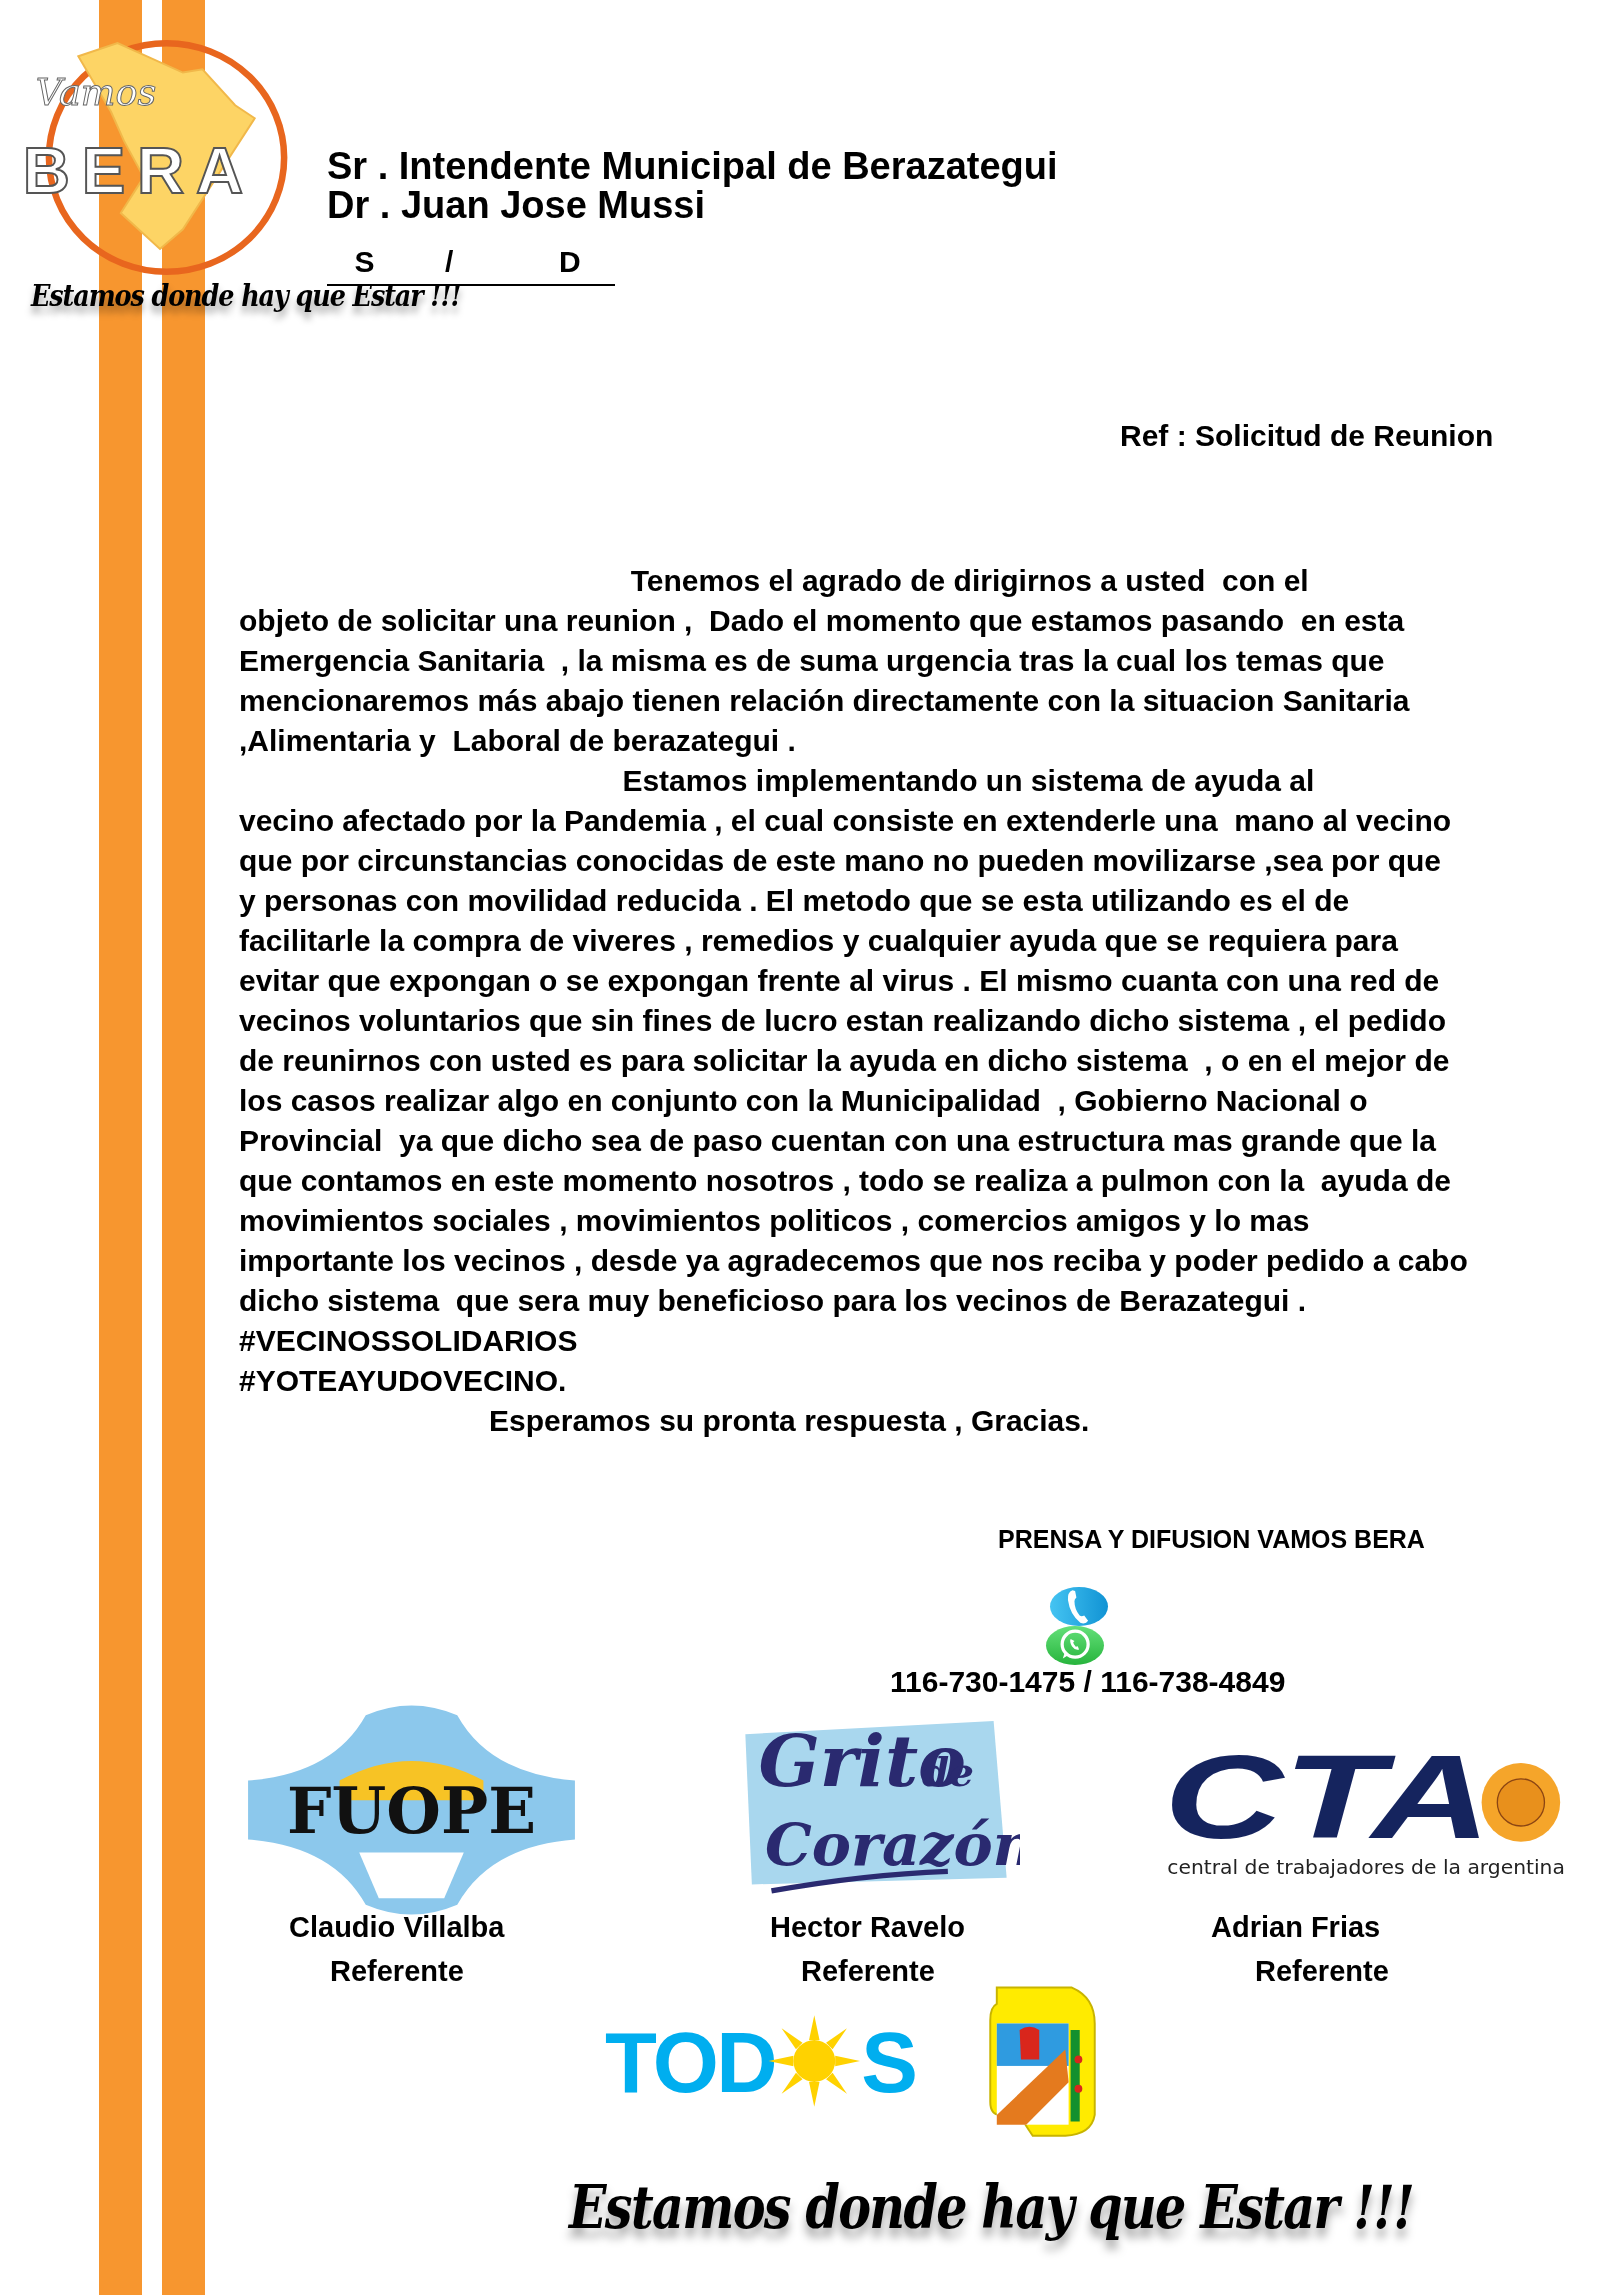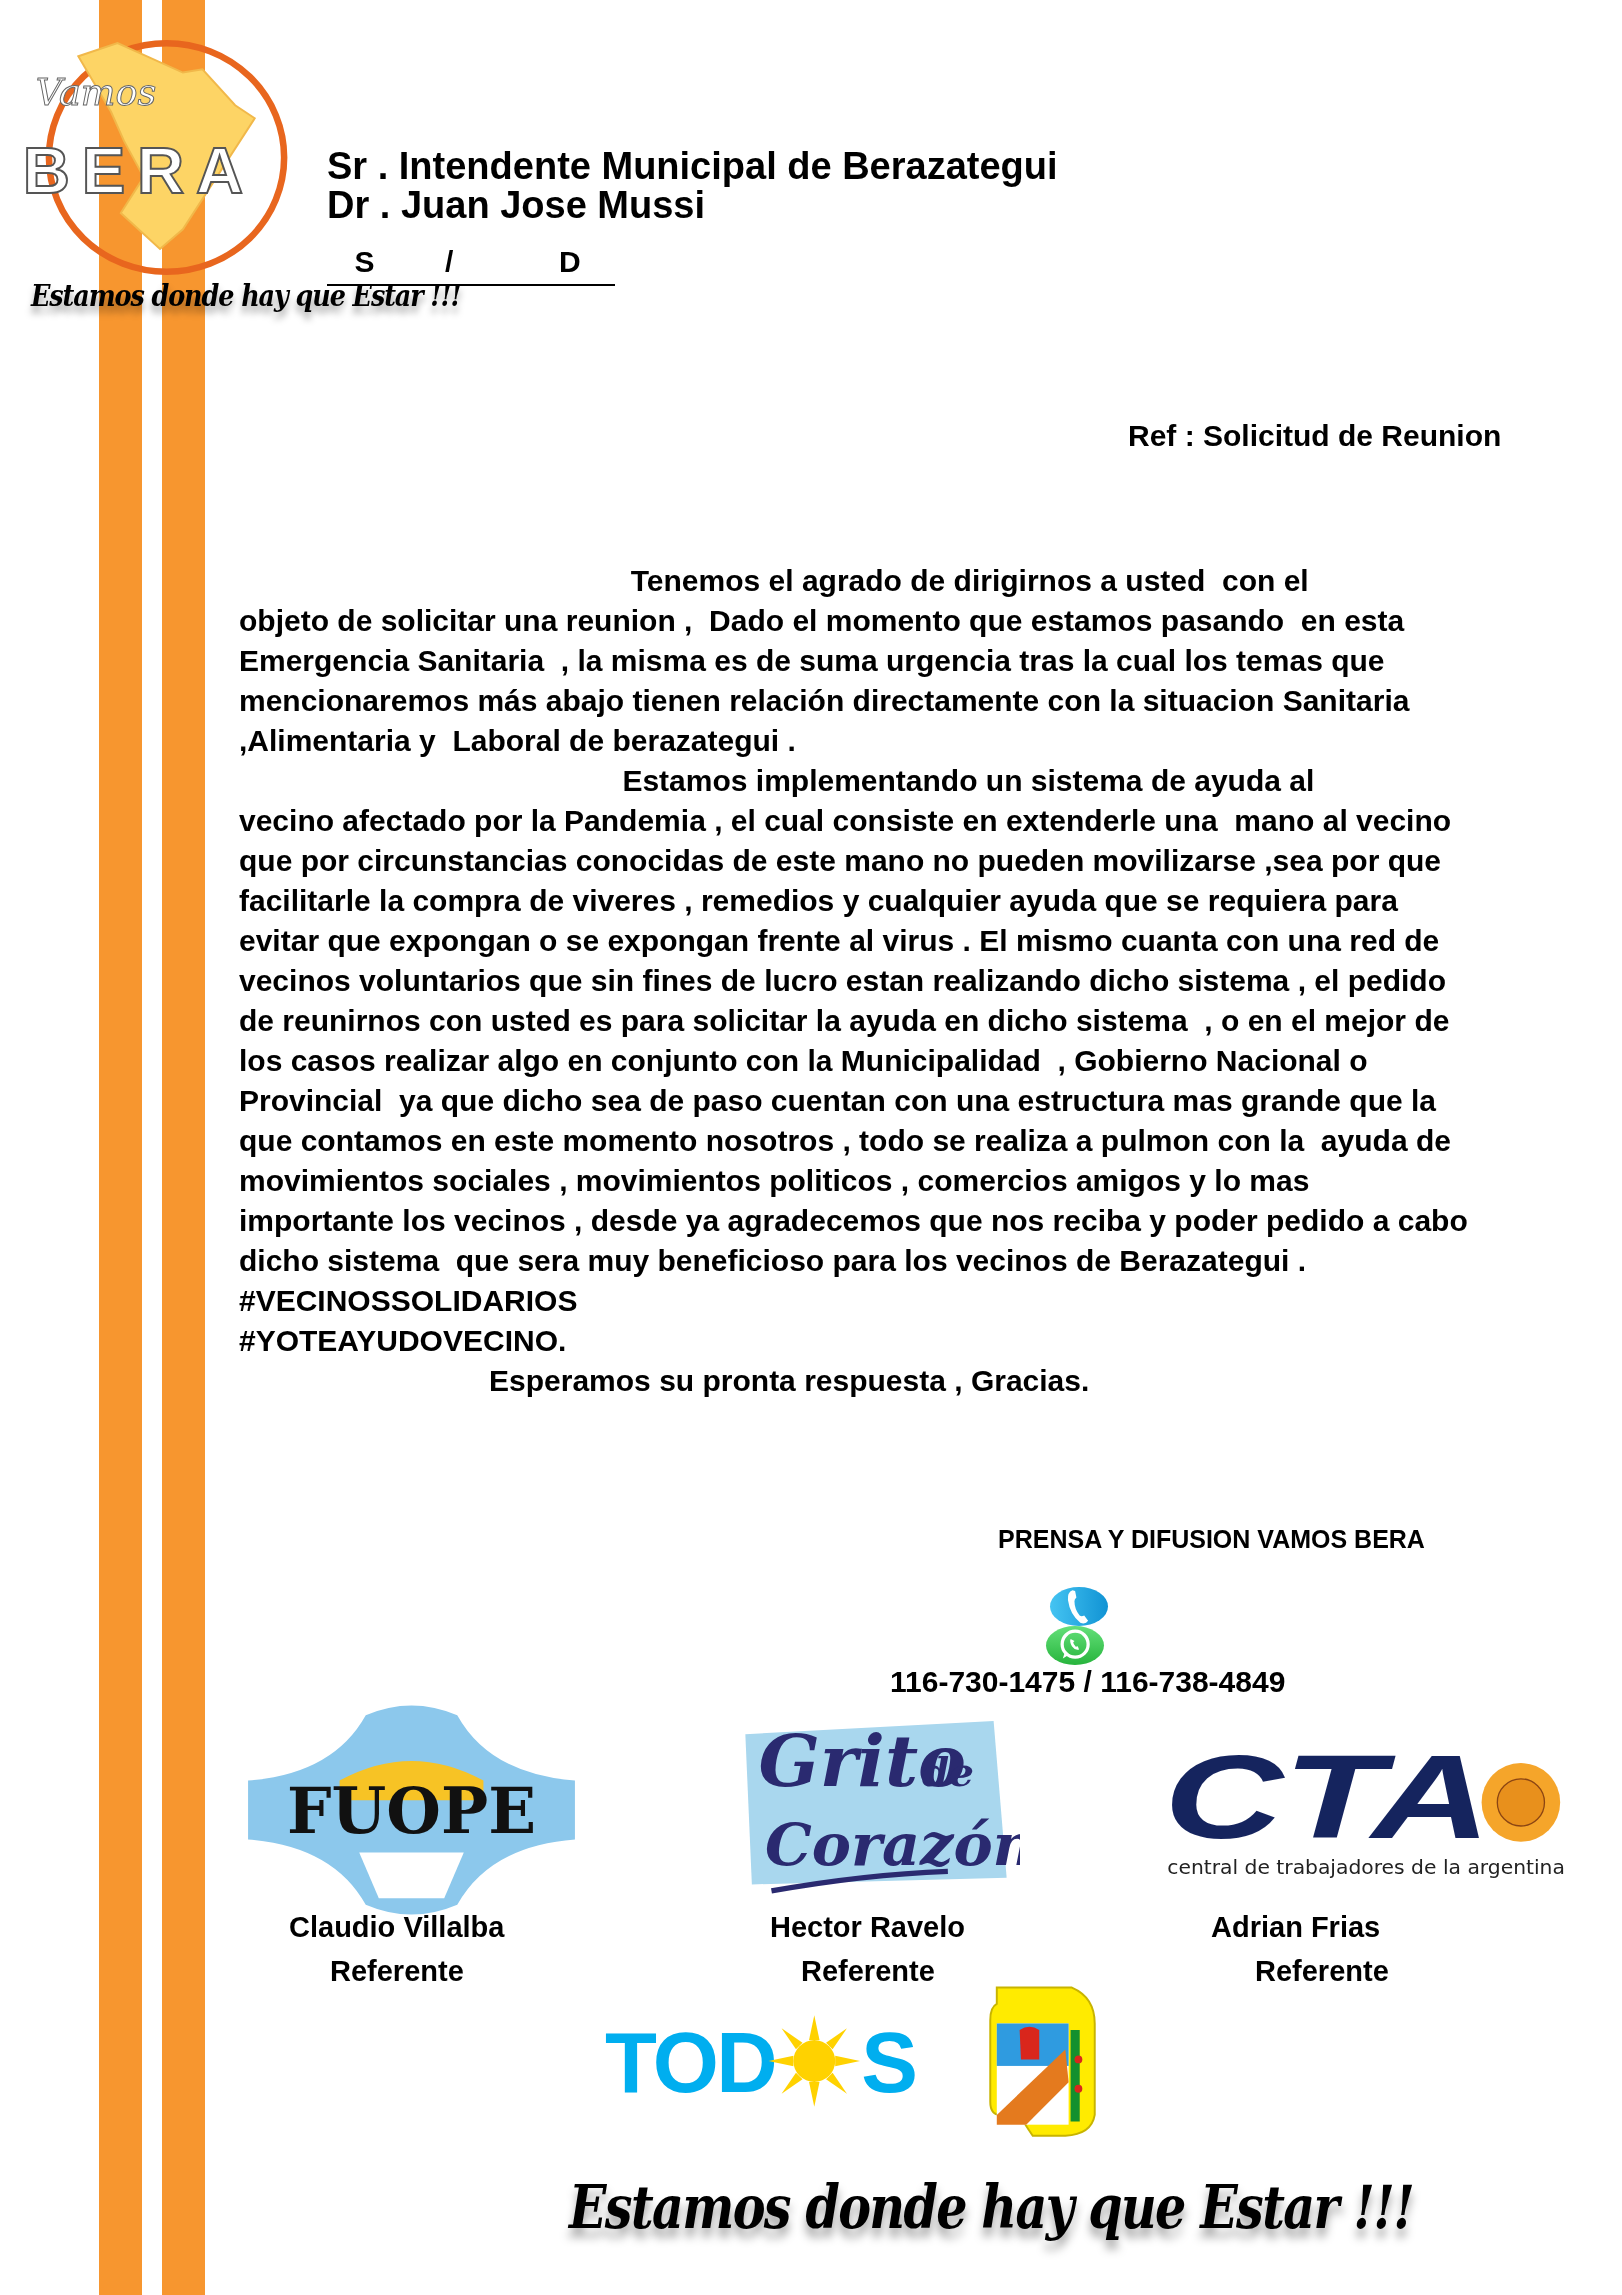--- a/index.html
+++ b/index.html
@@ -15,21 +15,21 @@
                 font-weight:bold; font-size:30px; letter-spacing:-1.3px; transform:scaleX(0.85); transform-origin:left;
                 text-shadow:0 6.5px 7.9px rgba(0,0,0,0.35); white-space:nowrap; }
 
   .addr { position:absolute; left:327px; font-weight:bold; font-size:38px; line-height:39px; white-space:nowrap; }
   .addr.l1 { top:147px; }
   .addr.l2 { top:186px; }
   .sd { position:absolute; left:327px; top:245px; width:288px; height:39px; border-bottom:2px solid #000;
         font-weight:bold; font-size:30px; }
   .sd span { position:absolute; top:0; }
 
-  .ref { position:absolute; left:1120px; top:419px; font-weight:bold; font-size:30px; white-space:nowrap;margin-left:8px; }
+  .ref { position:absolute; left:1120px; top:419px; font-weight:bold; font-size:30px; white-space:nowrap; }
 
   .body-text { position:absolute; left:239px; top:561px; width:1348px; font-weight:bold; font-size:30px;
                line-height:40px; }
   .body-text .line { white-space:pre; display:block; height:40px; }
 
   .prensa { position:absolute; left:998px; top:1525px; font-weight:bold; font-size:25px; white-space:nowrap; }
   .phone-row { position:absolute; left:890px; top:1587px; height:65px; display:flex; align-items:center;flex-direction:column; }
   .icon-circle { width:58px; height:60px; border-radius:50%; display:flex; align-items:center; justify-content:center; margin-right:18.3px; }
   .icon-phone { background:linear-gradient(90deg,#45C4F2,#1193D4); }
   .icon-wa { background:linear-gradient(180deg,#64E07A,#27B43C); margin-right:26px; }
@@ -71,20 +71,21 @@
 
 <div class="body-text">
   <span class="line">                                               Tenemos el agrado de dirigirnos a usted  con el</span>
   <span class="line">objeto de solicitar una reunion ,  Dado el momento que estamos pasando  en esta</span>
   <span class="line">Emergencia Sanitaria  , la misma es de suma urgencia tras la cual los temas que</span>
   <span class="line">mencionaremos más abajo tienen relación directamente con la situacion Sanitaria</span>
   <span class="line">,Alimentaria y  Laboral de berazategui .</span>
   <span class="line">                                              Estamos implementando un sistema de ayuda al</span>
   <span class="line">vecino afectado por la Pandemia , el cual consiste en extenderle una  mano al vecino</span>
   <span class="line">que por circunstancias conocidas de este mano no pueden movilizarse ,sea por que</span>
+  <span class="line">y personas con movilidad reducida . El metodo que se esta utilizando es el de</span>
   <span class="line">facilitarle la compra de viveres , remedios y cualquier ayuda que se requiera para</span>
   <span class="line">evitar que expongan o se expongan frente al virus . El mismo cuanta con una red de</span>
   <span class="line">vecinos voluntarios que sin fines de lucro estan realizando dicho sistema , el pedido</span>
   <span class="line">de reunirnos con usted es para solicitar la ayuda en dicho sistema  , o en el mejor de</span>
   <span class="line">los casos realizar algo en conjunto con la Municipalidad  , Gobierno Nacional o</span>
   <span class="line">Provincial  ya que dicho sea de paso cuentan con una estructura mas grande que la</span>
   <span class="line">que contamos en este momento nosotros , todo se realiza a pulmon con la  ayuda de</span>
   <span class="line">movimientos sociales , movimientos politicos , comercios amigos y lo mas</span>
   <span class="line">importante los vecinos , desde ya agradecemos que nos reciba y poder pedido a cabo</span>
   <span class="line">dicho sistema  que sera muy beneficioso para los vecinos de Berazategui .</span>

